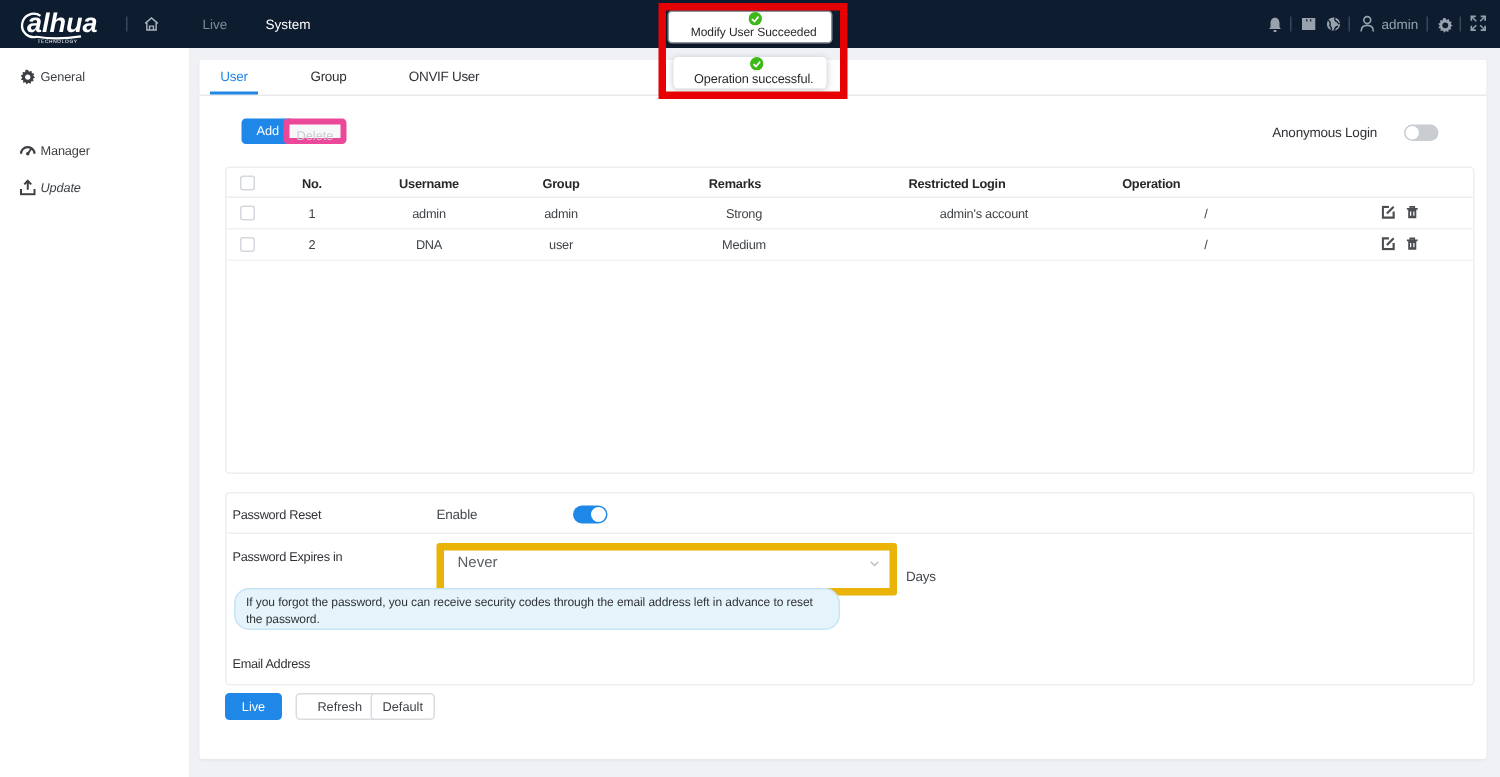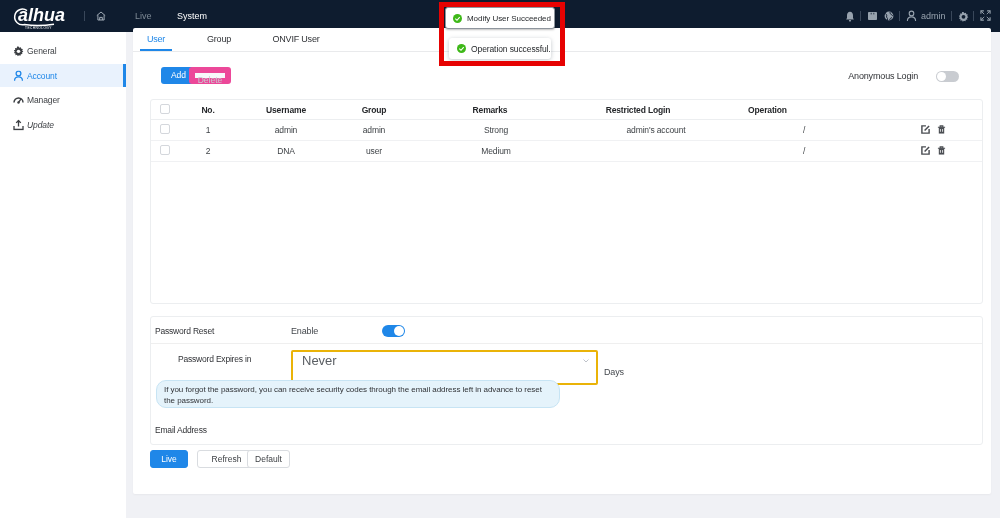--- a/index.html
+++ b/index.html
@@ -12,55 +12,55 @@
 
 
 #side { position:absolute; left:0; top:32px; width:126px; height:486px; background:#ffffff; }
 .sitem { position:absolute; left:0; width:126px; height:24px; }
 .sitem .lbl { position:absolute; left:27px; top:50%; transform:translateY(-50%); font-size:8.5px; letter-spacing:-0.1px; color:#3c3f43; }
 .sitem svg { position:absolute; left:13px; top:50%; transform:translateY(-50%); }
 .sitem.sel { background:#e9f2fd; border-right:3px solid #1f87e8; }
 .sitem.sel .lbl { color:#1f87e8; }
 
 
-#card { position:absolute; left:133px; top:28px; width:858px; height:466px; background:#fff; border-radius:2px; box-shadow:0 1px 2px rgba(0,0,0,0.04);text-decoration:underline; }
+#card { position:absolute; left:133px; top:40px; width:858px; height:466px; background:#fff; border-radius:2px; box-shadow:0 1px 2px rgba(0,0,0,0.04);text-decoration:underline; }
 .tab { position:absolute; top:0; height:23px; line-height:23px; font-size:9px; letter-spacing:-0.2px; color:#303236; text-align:center; }
 #tabline { position:absolute; left:0; top:23px; width:858px; height:1px; background:#e9eaec; }
 #tabind { position:absolute; left:7px; top:21px; width:32px; height:2px; background:#1f87e8; }
 
 .btn { position:absolute; font-size:8.5px; text-align:center; border-radius:3px; }
 #addbtn { left:16px; top:39px; width:35px; height:17px; line-height:17px; background:#1f87e8; color:#fff;margin-left:12px; }
-#delbtn { left:56px; top:39px; width:42px; height:17px; line-height:15px; background:#f7f8fa; color:#c8ccd1; border:6px solid #ec4899; }
+#delbtn { left:56px; top:39px; width:42px; height:17px; line-height:15px; background:#f7f8fa; color:#c8ccd1; border:4px solid #ec4899; }
 
 #anon { position:absolute; right:73px; top:44px; font-size:9px; letter-spacing:-0.15px; color:#303236; line-height:9px; }
 .toggle-off { position:absolute; width:23px; height:11px; border-radius:6px; background:#c9ccd1; }
 .toggle-off:after { content:""; position:absolute; left:1px; top:1px; width:9px; height:9px; border-radius:50%; background:#fff; }
 .toggle-on { position:absolute; width:23px; height:12px; border-radius:6px; background:#1f87e8; }
 .toggle-on:after { content:""; position:absolute; right:1px; top:1px; width:10px; height:10px; border-radius:50%; background:#fff; }
 
 
 #tbl { position:absolute; left:17px; top:71px; width:833px; height:205px; border:1px solid #eceef0; border-radius:3px; }
-.trow { position:absolute; left:0; width:831px; display:flex;align-items:center; }
+.trow { position:absolute; left:0; width:831px; display:flex; }
 .trow > div { font-size:8.5px; letter-spacing:-0.15px; color:#3f4347; text-align:center; }
 .thead > div { font-weight:bold; color:#26282b; }
 .c0{width:28px;} .c1{width:58px;} .c2{width:98px;} .c3{width:78px;} .c4{width:166px;} .c5{width:154px;} .c6{width:142px;} .c7{width:107px; padding-left:10px;}
 .cb { display:inline-block; width:10px; height:10px; border:1px solid #d4d7dc; border-radius:2px; background:#fff; vertical-align:middle; }
 
 
 .srow-line { position:absolute; left:17px; width:833px; height:1px; background:#efefef; }
 .flabel { position:absolute; left:22px; font-size:8.5px; letter-spacing:-0.2px; color:#303236; }
 .fval { position:absolute; left:158px; font-size:9px; letter-spacing:-0.15px; color:#45494e; }
-.select { position:absolute; left:158px; width:307px; height:35px; border:2px solid #eab308; border-radius:2px; background:#fff; font-size:13px; color:#5a5e63; line-height:17px; padding-left:9px; }
+.select { position:absolute; left:158px; width:307px; height:35px; border:5px solid #eab308; border-radius:2px; background:#fff; font-size:10px; color:#5a5e63; line-height:17px; padding-left:9px; }
 .select .arrow { position:absolute; right:7px; top:7px; width:6px; height:4px; }
 #infobox { position:absolute; left:23px; top:352px; width:404px; height:28px; background:#e5f3fb; border:1px solid #c7e4f4; border-radius:10px; font-size:8px; letter-spacing:-0.05px; color:#303236; line-height:10.5px; padding:4px 0 0 7px; white-space:nowrap; }
 #email-inp { position:absolute; left:158px; top:392px; width:307px; height:18px; border:1px solid #dcdfe3; border-radius:2px; background:#fff; font-size:9px; color:#5a5e63; line-height:16px; padding-left:9px; }
 .bbtn { position:absolute; top:422px; height:18px; font-size:8.5px; text-align:center; line-height:16px; border-radius:3px; border:1px solid #d9dce0; background:#fff; color:#3c3f43; }
 
 
-.toast { position:absolute; background:#fff; border-radius:3px; display:flex; align-items:center; white-space:nowrap; overflow:hidden; }
+.toast { position:absolute; background:#fff; border-radius:3px; display:flex; align-items:center; white-space:nowrap; overflow:hidden;flex-direction:column; }
 #toast1 { left:445px; top:7px; width:110px; height:22px; border:1px solid #8e959d; box-shadow:0 1px 2px rgba(0,0,0,0.25); }
 #toast2 { left:449px; top:38px; width:102px; height:21px; box-shadow:0 1px 4px rgba(120,130,140,0.45); }
 
 
 #redrect { position:absolute; left:439px; top:2px; width:126px; height:64px; border:5px solid #e60202; }
 </style>
 </head>
 <body>
 
 <div id="nav">
@@ -107,27 +107,20 @@
   </svg>
 </div>
 
 <div id="side">
   <div class="sitem" style="top:7px;">
     <svg width="11" height="11" viewBox="0 0 12 12">
         <path d="M6 1 L7 2.5 L8.7 1.8 L9 3.6 L10.8 3.8 L10 5.4 L11.3 6.7 L9.8 7.6 L10.3 9.4 L8.5 9.5 L8.2 11.3 L6.5 10.5 L5.2 11.8 L4.4 10.2 L2.6 10.6 L2.7 8.8 L1 8.3 L2 6.8 L0.9 5.3 L2.5 4.6 L2.2 2.8 L4 2.9 L4.5 1.1 L6 1 Z" fill="#3c3f43"></path>
         <circle cx="6" cy="6.4" r="1.9" fill="#fff"></circle>
       </svg>
     <span class="lbl">General</span>
-  </div>
-  <div class="sitem sel" style="top:32px; height:23px;">
-    <svg width="11" height="11" viewBox="0 0 11 12">
-        <circle cx="5.5" cy="3.2" r="2.6" fill="none" stroke="#1f87e8" stroke-width="1.4"></circle>
-        <path d="M1.2 11.3 C1.2 8.2 3 7 5.5 7 C8 7 9.8 8.2 9.8 11.3" fill="none" stroke="#1f87e8" stroke-width="1.4"></path>
-      </svg>
-    <span class="lbl">Account</span>
   </div>
   <div class="sitem" style="top:56px;">
     <svg width="11" height="11" viewBox="0 0 11 11">
         <path d="M1 8 A4.5 4.5 0 1 1 10 8" fill="none" stroke="#3c3f43" stroke-width="1.5"></path>
         <path d="M5.5 8 L8.2 4.2" stroke="#3c3f43" stroke-width="1.3"></path>
         <circle cx="5.5" cy="8" r="1.2" fill="#3c3f43"></circle>
       </svg>
     <span class="lbl">Manager</span>
   </div>
   <div class="sitem" style="top:81px;font-style:italic;">
@@ -202,21 +195,21 @@
           </svg>
       </div>
     </div>
   </div>
 
   <div style="position:absolute; left:17px; top:288px; width:833px; height:129px; border:1px solid #eceef0; border-radius:3px;"></div>
   <div class="flabel" style="top:298px;">Password Reset</div>
   <div class="fval" style="top:298px;">Enable</div>
   <div class="toggle-on" style="left:249px; top:297px;"></div>
   <div class="srow-line" style="top:315px; left:18px; width:831px;"></div>
-  <div class="flabel" style="top:326px;margin-left:23px;">Password Expires in</div>
+  <div class="flabel" style="top:326px;">Password Expires in</div>
   <div class="select" style="top:322px;">Never<svg class="arrow" viewBox="0 0 6 4">
         <path d="M0.5 0.5 L3 3 L5.5 0.5" fill="none" stroke="#b8bcc4" stroke-width="0.9"></path>
       </svg></div>
   <div class="fval" style="left:471px; top:326px;margin-top:13px;">Days</div>
   <div id="infobox">If you forgot the password, you can receive security codes through the email address left in advance to reset<br>the password.</div>
   <div class="flabel" style="top:397px;">Email Address</div>
   <div class="bbtn" style="left:17px; width:38px; background:#1f87e8; border-color:#1f87e8; color:#fff;">Live</div>
   <div class="bbtn" style="left:64px; width:59px;">Refresh</div>
   <div class="bbtn" style="left:114px; width:43px;">Default</div>
 </div>

